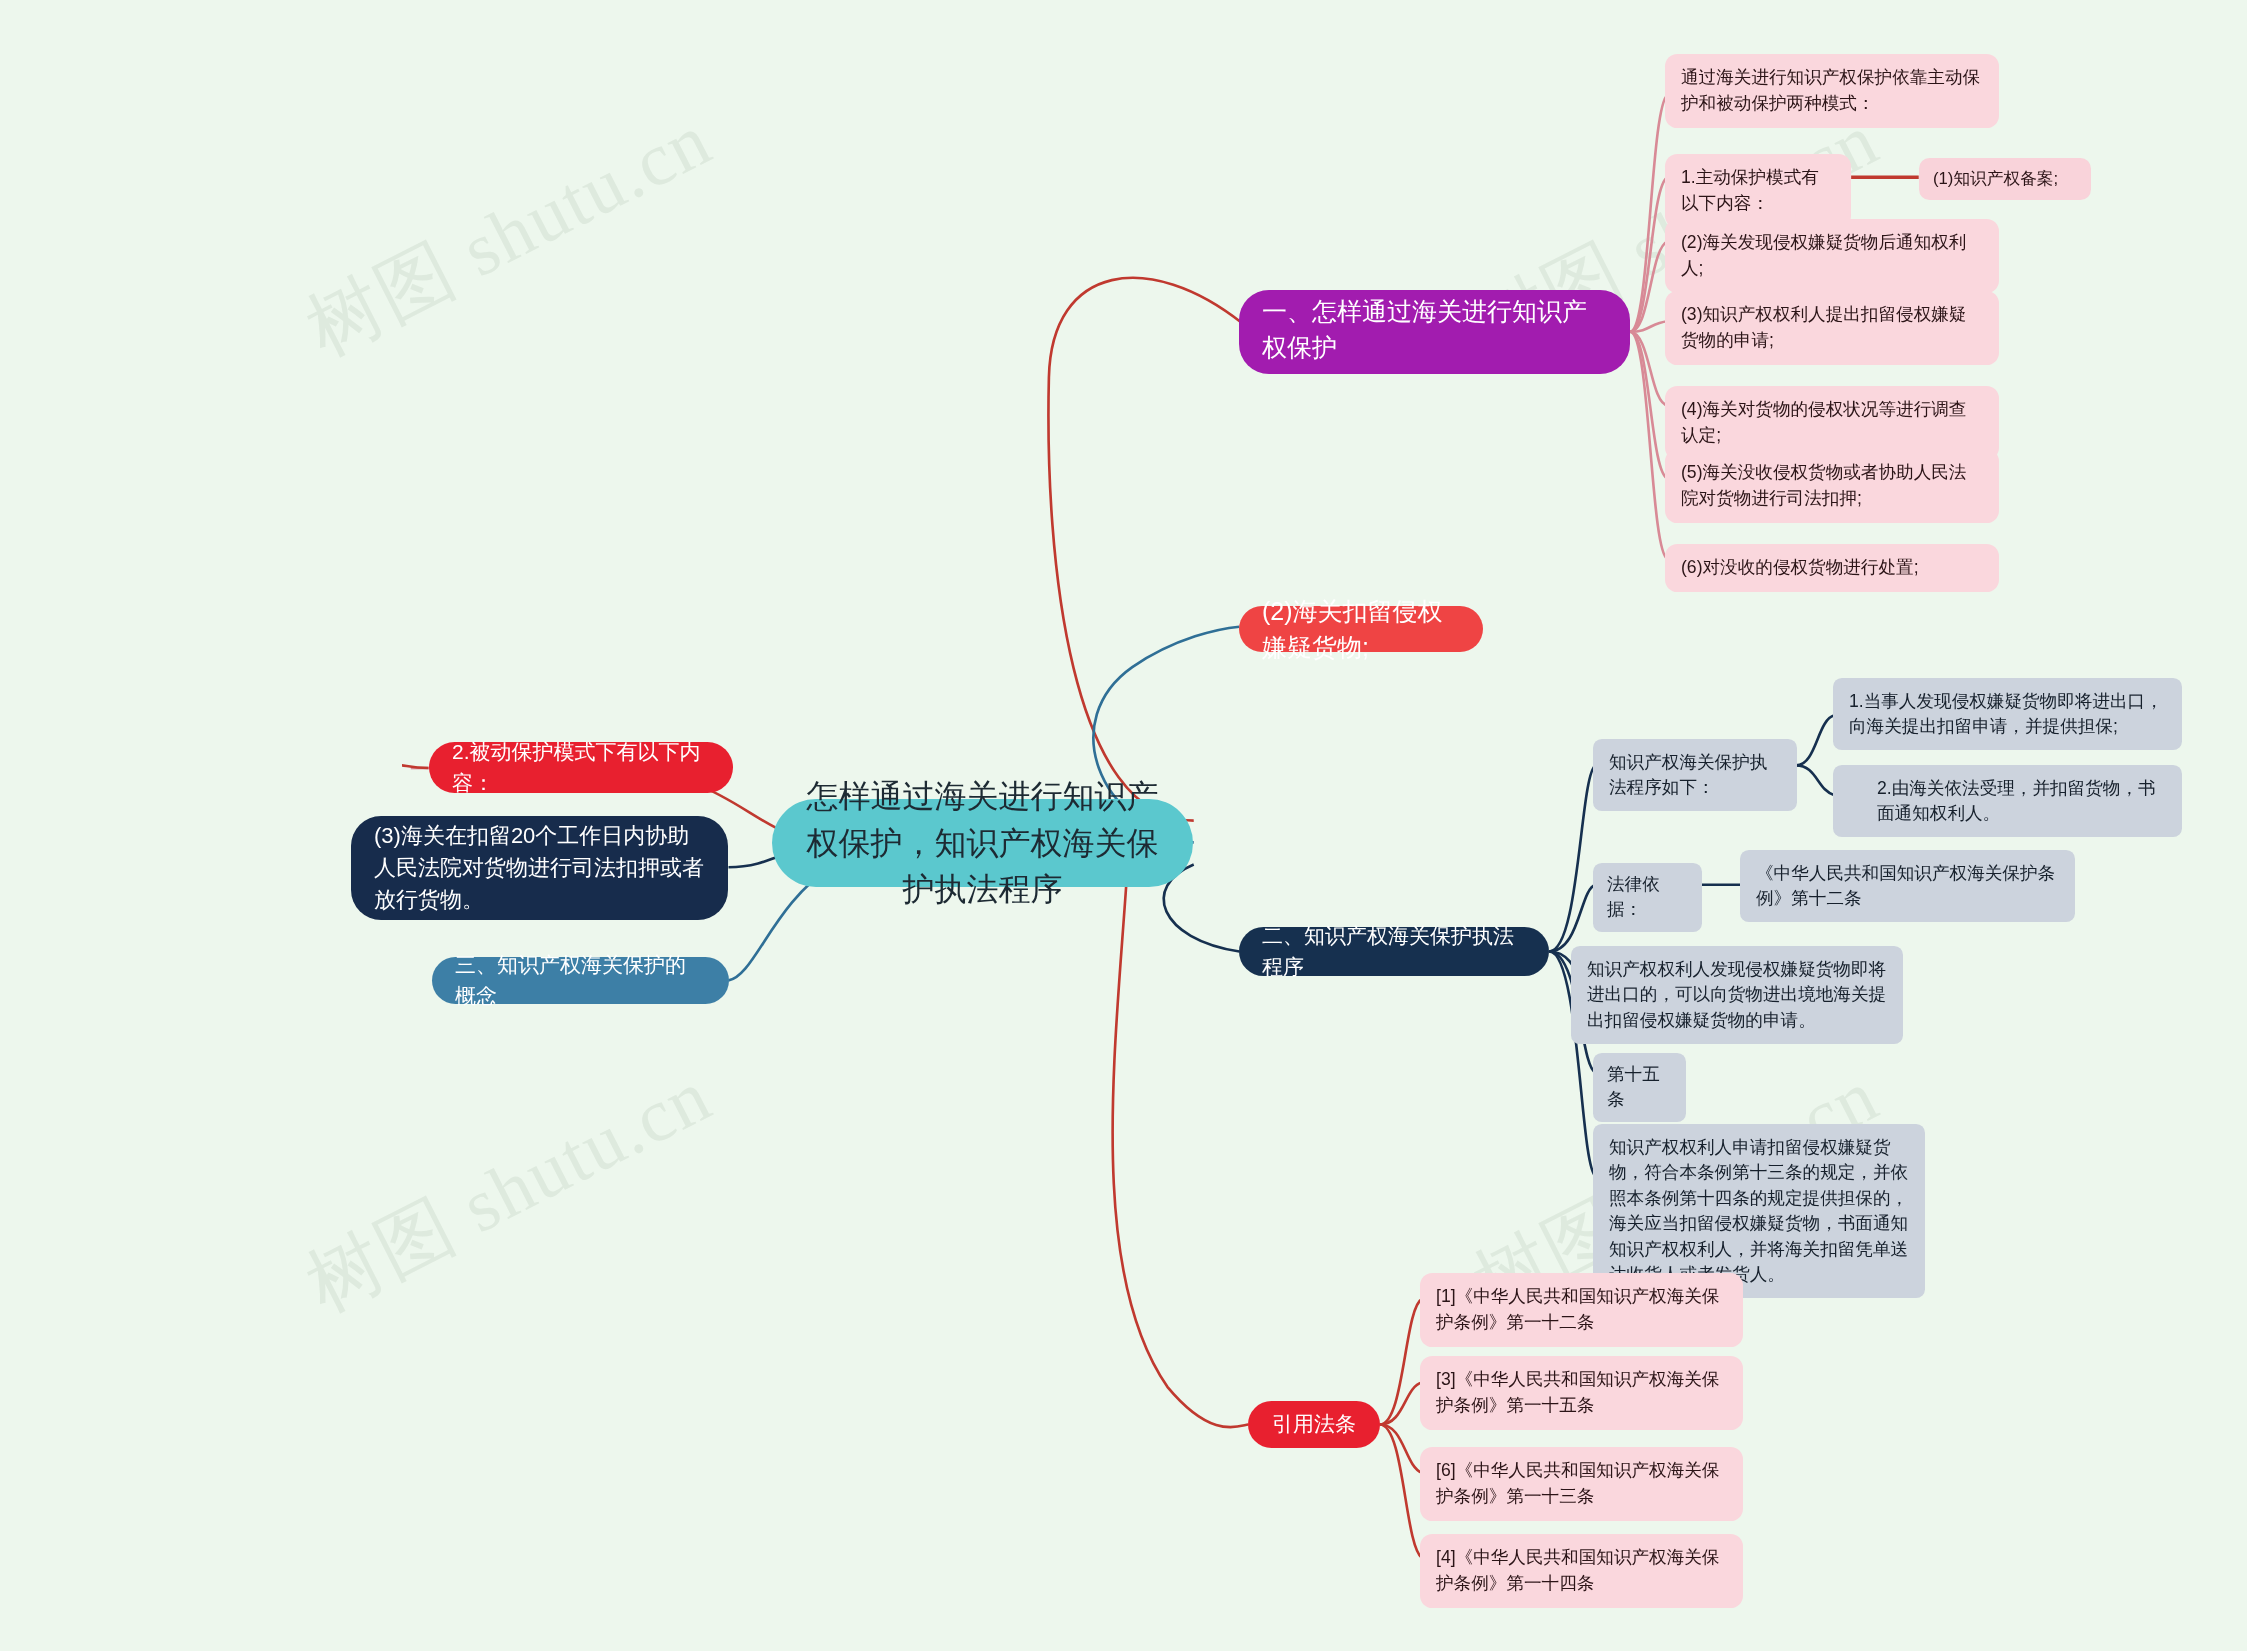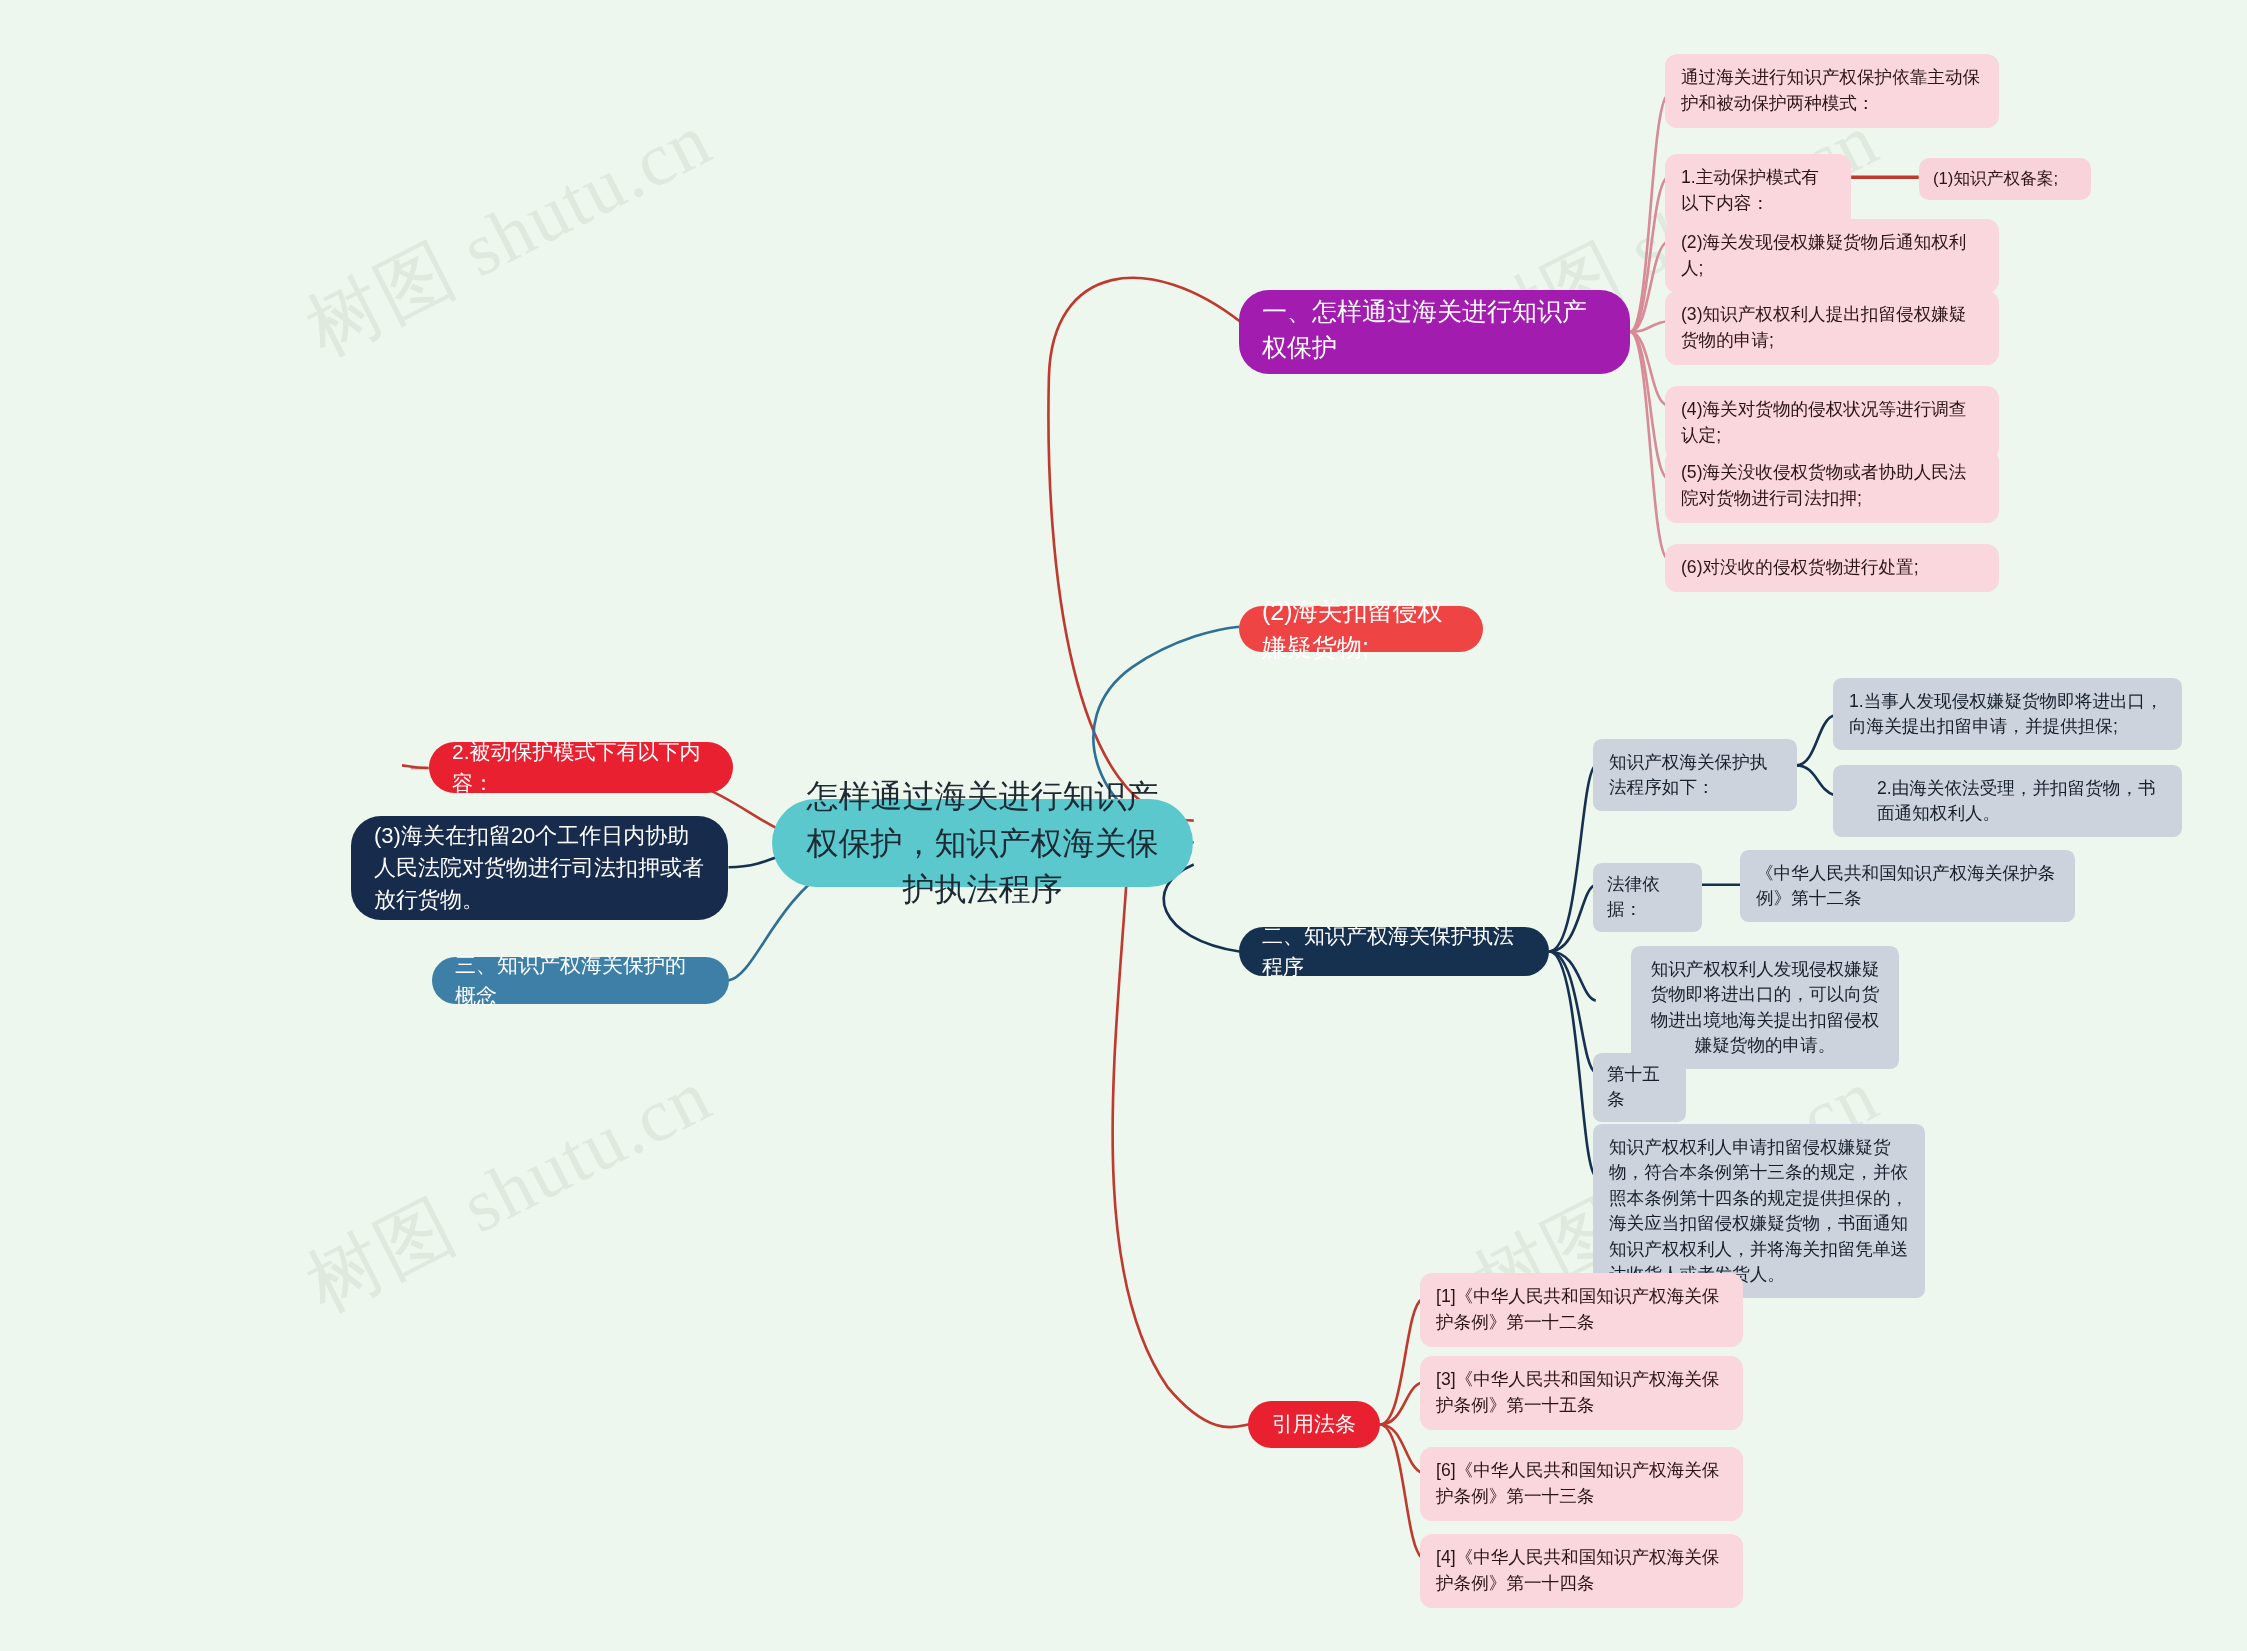--- a/index.html
+++ b/index.html
@@ -227,21 +227,21 @@
   <div class="node gray" style="left:1593px; top:739px; width:204px;">知识产权海关保护执法程序如下：</div>
 
   <div class="node gray" style="left:1833px; top:678px; width:349px;">1.当事人发现侵权嫌疑货物即将进出口，向海关提出扣留申请，并提供担保;</div>
 
   <div class="node gray" style="left:1833px; top:765px; width:349px;padding-left:44px;">2.由海关依法受理，并扣留货物，书面通知权利人。</div>
 
   <div class="node gray-sm" style="left:1593px; top:863px; width:109px;">法律依据：</div>
 
   <div class="node gray" style="left:1740px; top:850px; width:335px;">《中华人民共和国知识产权海关保护条例》第十二条</div>
 
-  <div class="node gray" style="left:1631px; top:946px; width:268px;text-align:center;">知识产权权利人发现侵权嫌疑货物即将进出口的，可以向货物进出境地海关提出扣留侵权嫌疑货物的申请。</div>
+  <div class="node gray" style="left:1571px; top:946px; width:332px;">知识产权权利人发现侵权嫌疑货物即将进出口的，可以向货物进出境地海关提出扣留侵权嫌疑货物的申请。</div>
 
   <div class="node gray-sm" style="left:1593px; top:1053px; width:93px;">第十五条</div>
 
   <div class="node gray" style="left:1593px; top:1124px; width:332px;">知识产权权利人申请扣留侵权嫌疑货物，符合本条例第十三条的规定，并依照本条例第十四条的规定提供担保的，海关应当扣留侵权嫌疑货物，书面通知知识产权权利人，并将海关扣留凭单送达收货人或者发货人。</div>
 
   <div class="node red-pill-sm" style="left:1248px; top:1401px; width:132px; height:47px;">引用法条</div>
 
   <div class="node pink" style="left:1420px; top:1273px; width:323px;">[1]《中华人民共和国知识产权海关保护条例》第一十二条</div>
 
   <div class="node pink" style="left:1420px; top:1356px; width:323px;">[3]《中华人民共和国知识产权海关保护条例》第一十五条</div>

